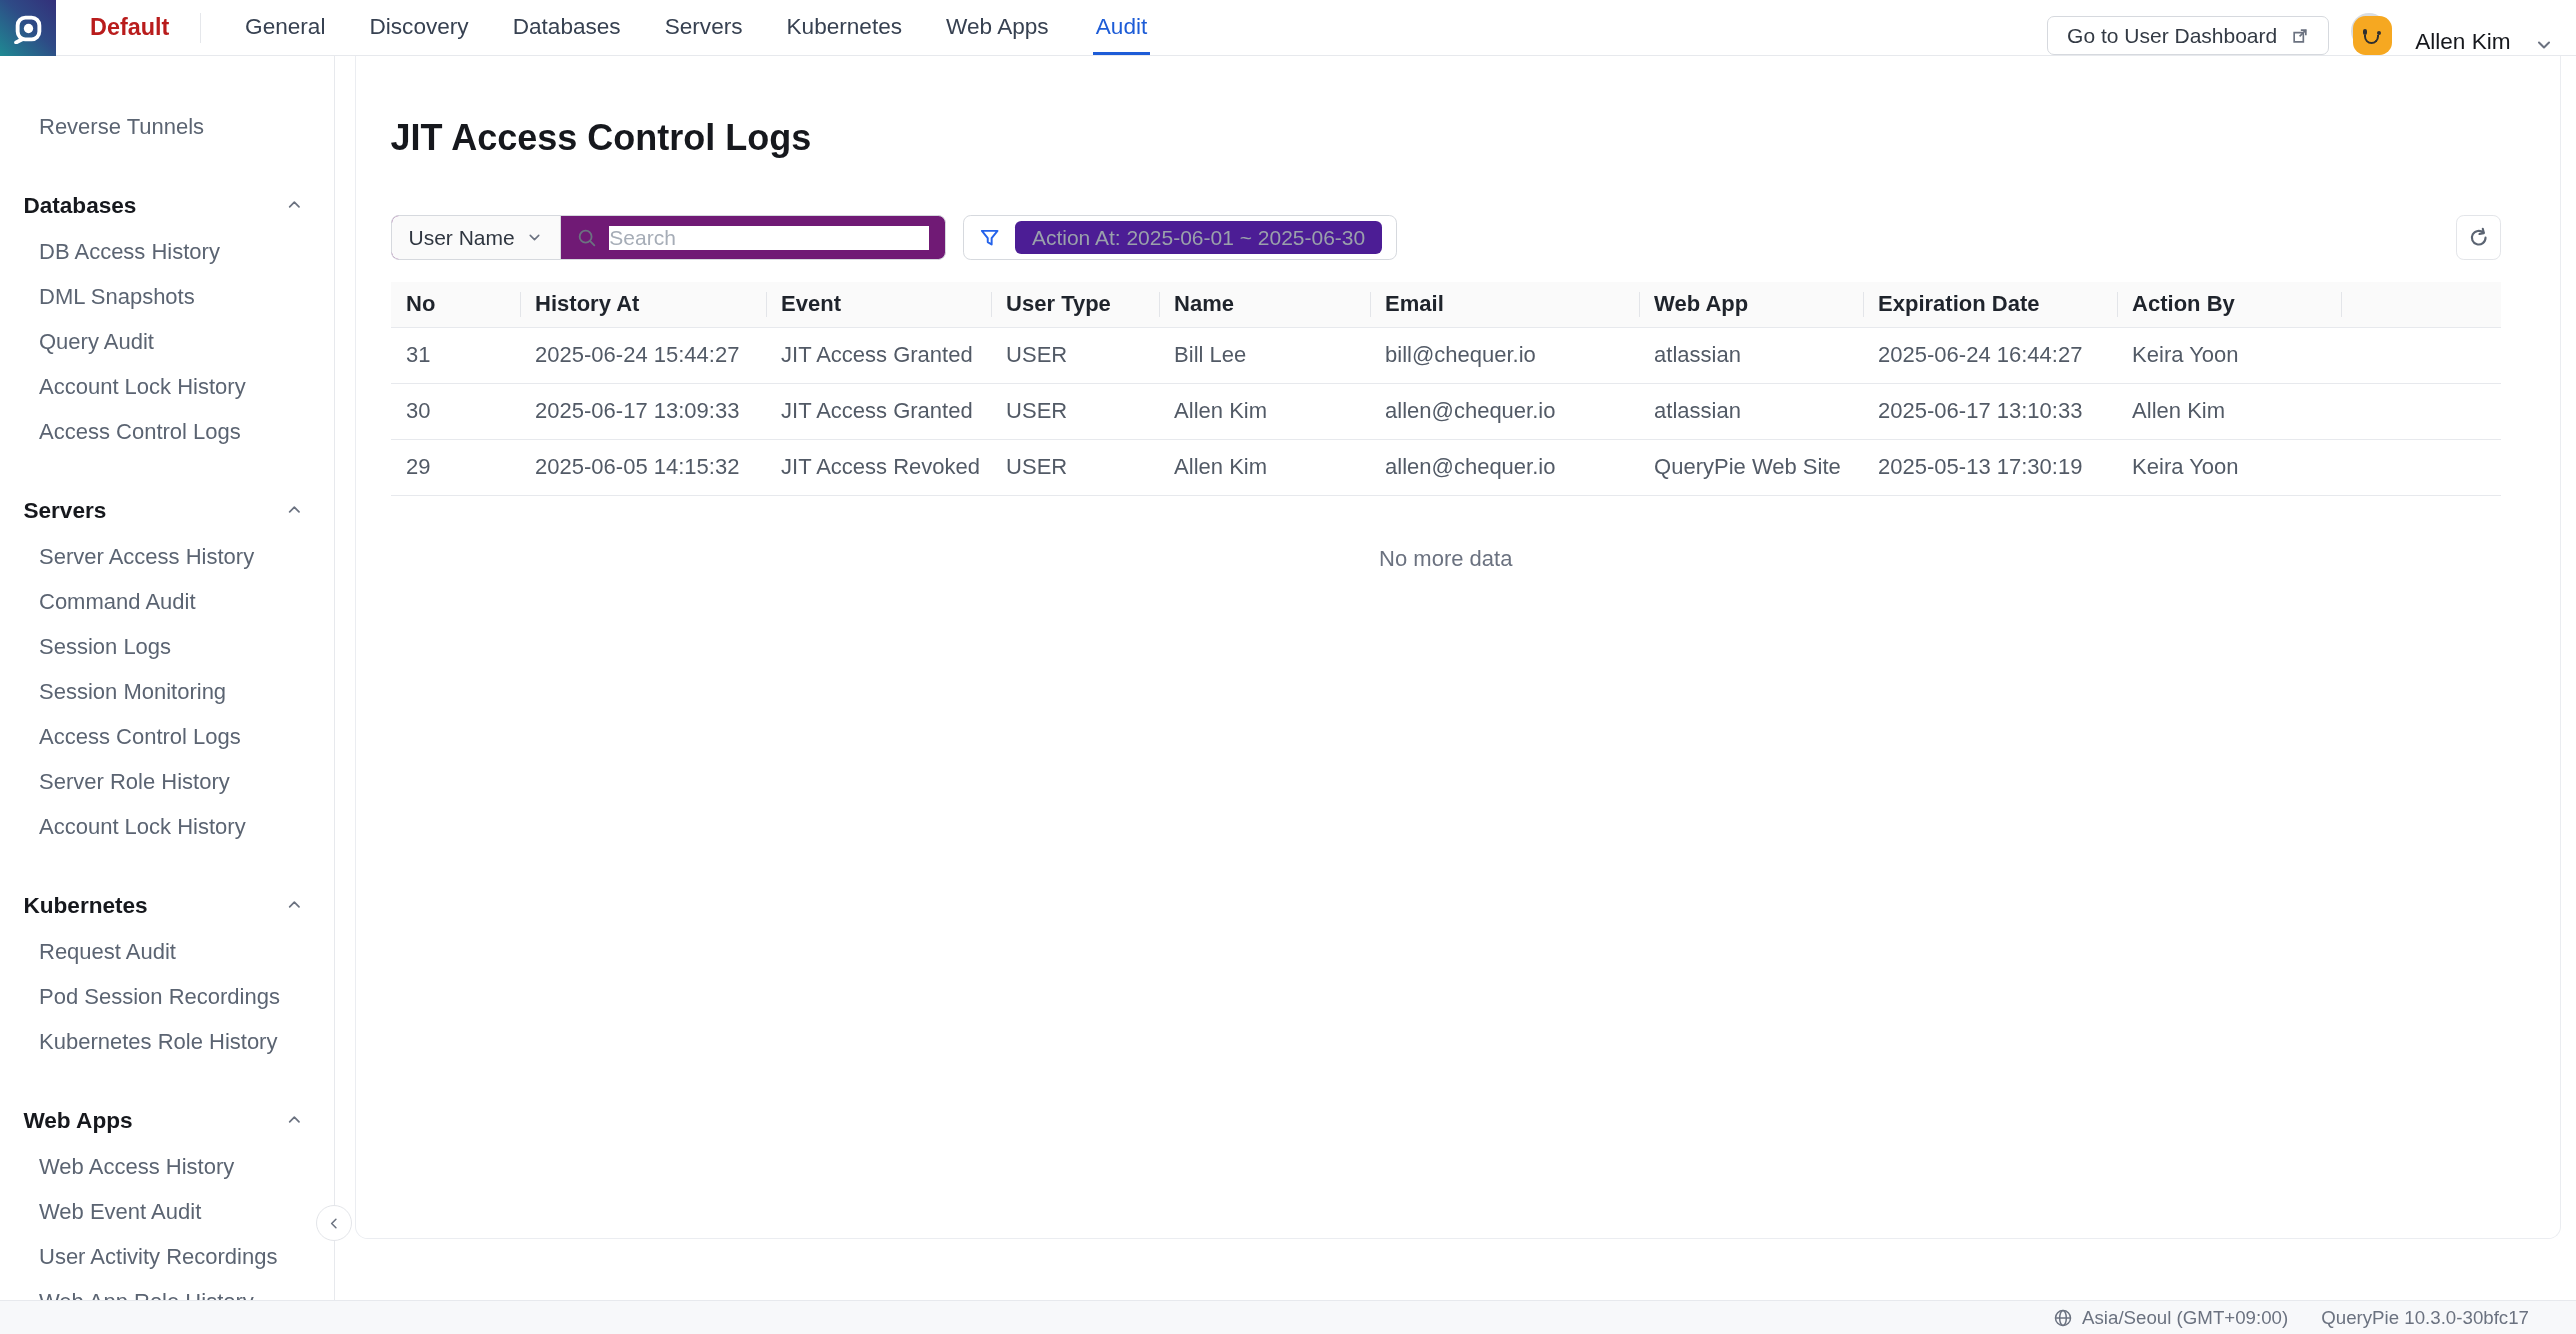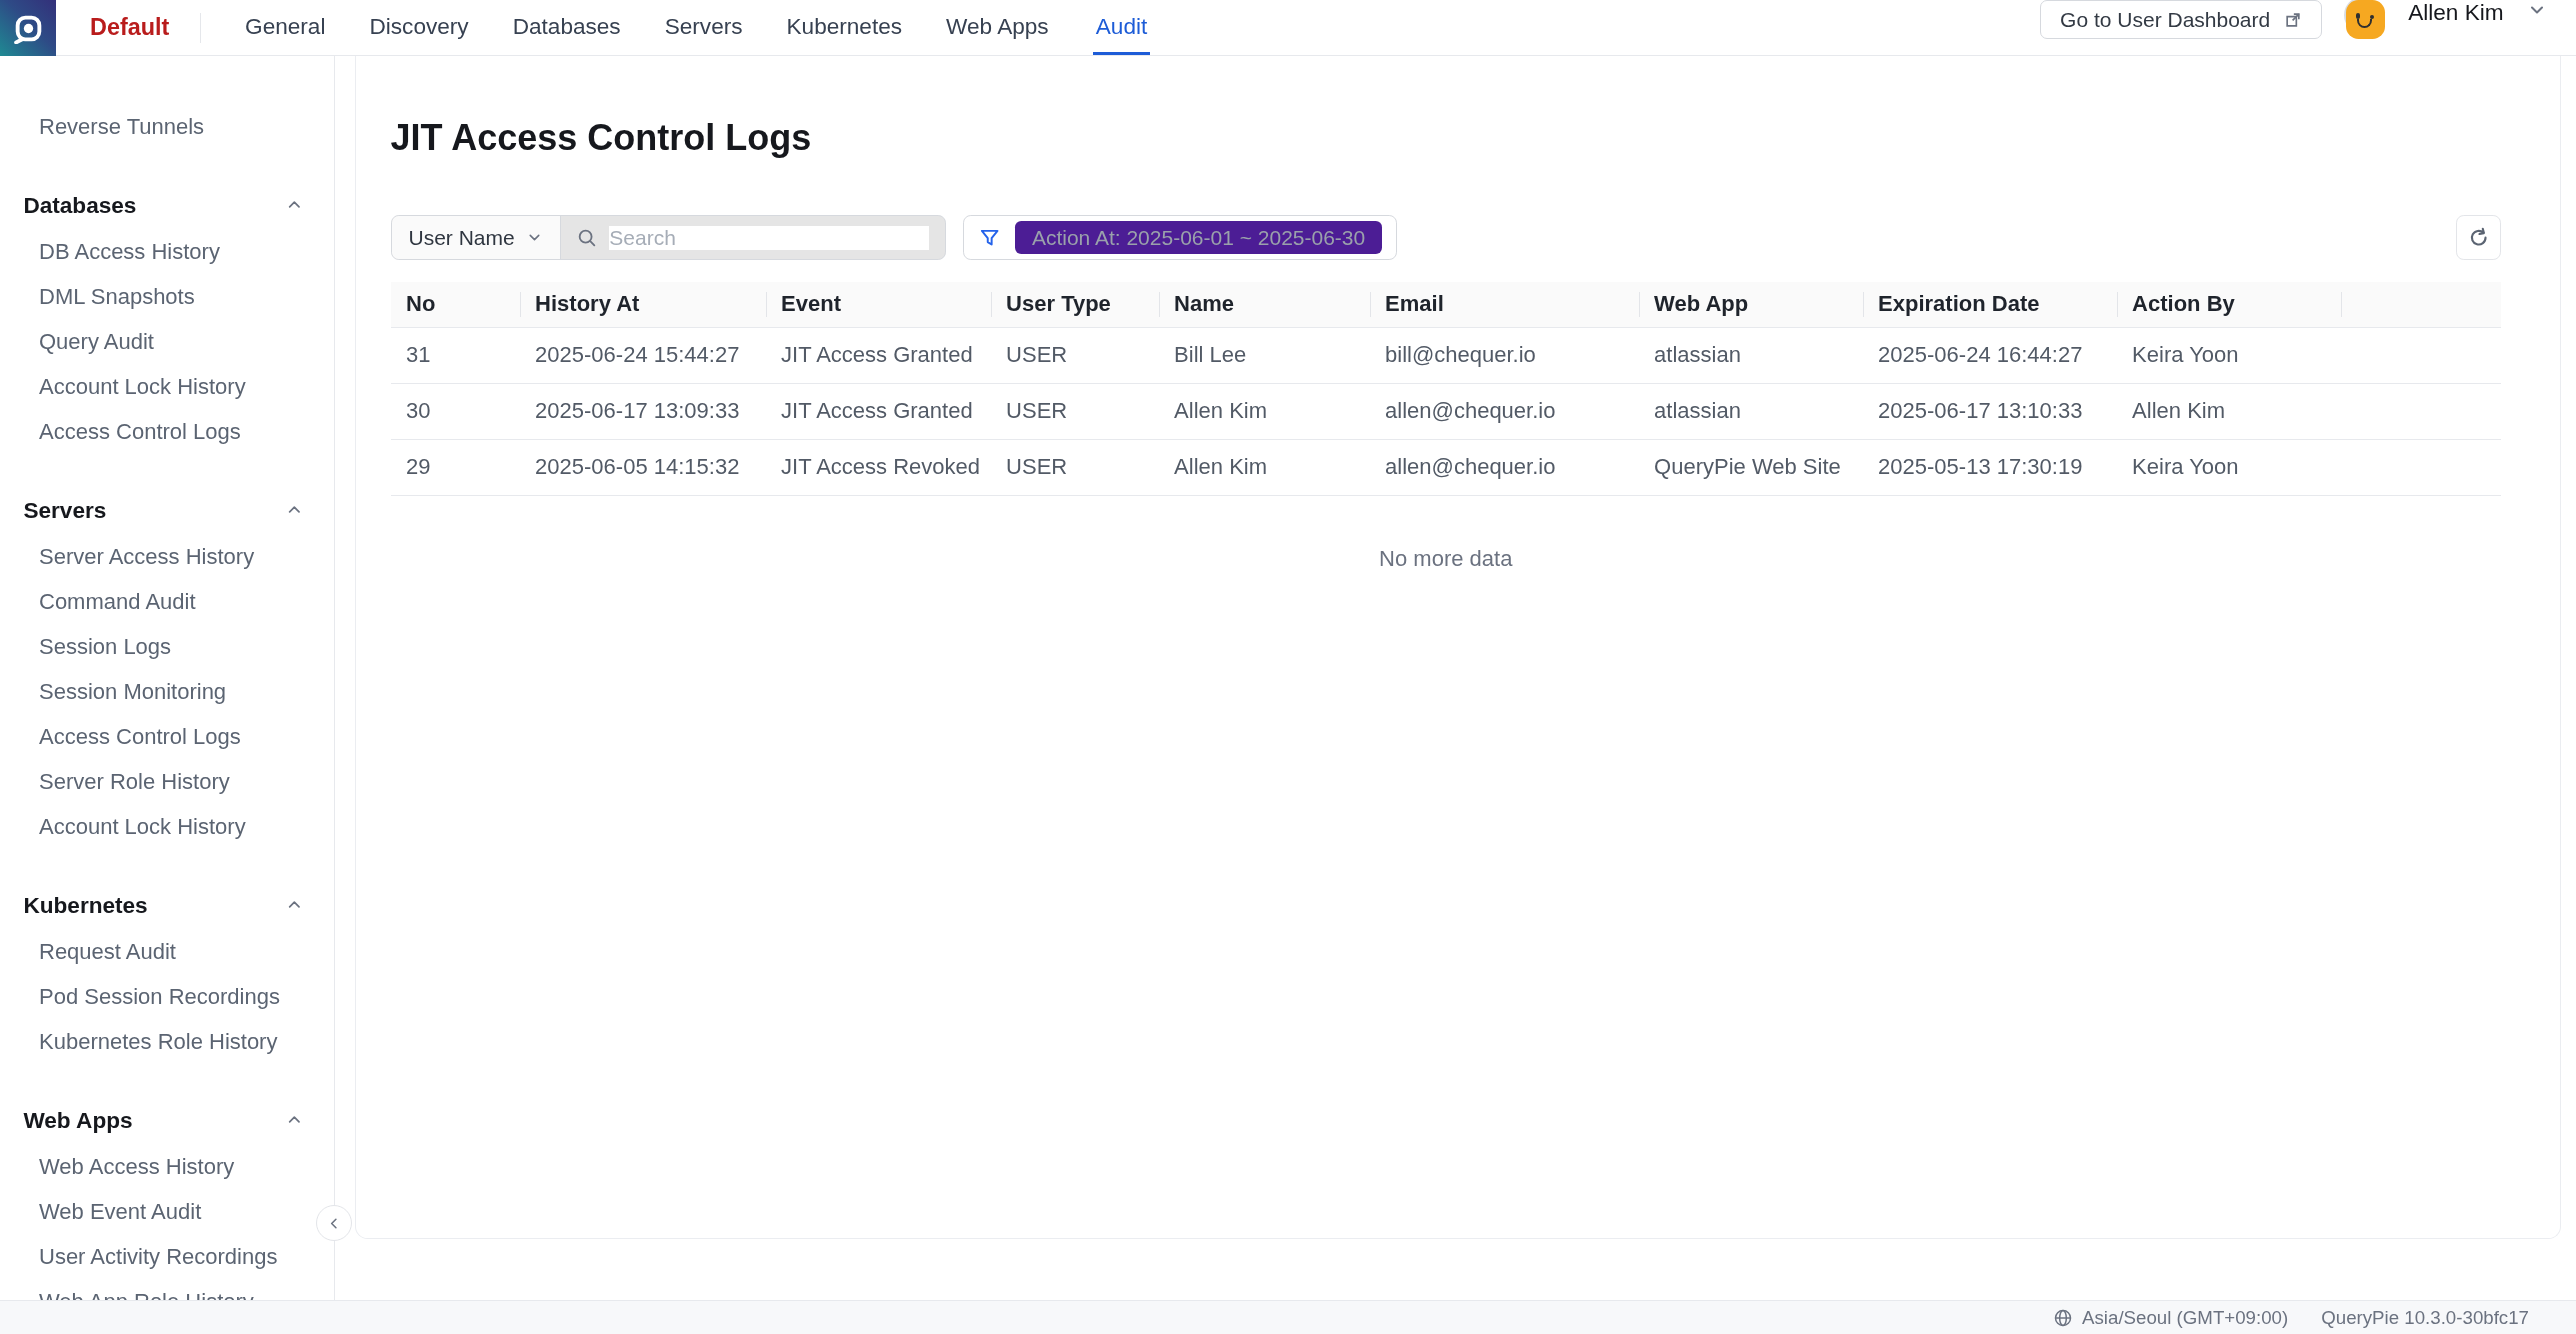--- a/index.html
+++ b/index.html
@@ -9,21 +9,21 @@
   
   .header { height:56px; display:flex; align-items:stretch; border-bottom:0.8px solid #e7e9ed; background:#fff; }
   .logo { width:56px; height:56px; flex:0 0 56px;
           background:linear-gradient(225deg,#33307a 0%,#2e4b86 45%,#1f8a93 100%);
           display:flex; align-items:center; justify-content:center; }
   .org { font-size:23.4px; font-weight:700; color:#b91c1c; align-self:center; margin:0 31px 0 34px; white-space:nowrap; }
   .hdr-divider { width:0.8px; background:#e5e7eb; margin:12.5px 0; }
   .nav { display:flex; align-items:stretch; gap:44px; margin-left:44px; }
   .nav-item { font-size:22.6px; color:#374151; line-height:54px; cursor:pointer; white-space:nowrap; }
   .nav-item.active { color:#1d5cd7; border-bottom:3.9px solid #1d5cd7; padding:0 3.1px; }
-  .hdr-right { margin-left:auto; display:flex; align-items:flex-start; gap:23.4px; padding-right:29px; }
+  .hdr-right { margin-left:auto; display:flex; align-items:flex-end; gap:23.4px; padding-right:22px; }
   .dash-btn { height:39px; border:0.8px solid #d6d9de; border-radius:7px; background:#fff;
               display:flex; align-items:center; gap:12.5px; padding:0 18.7px; font-size:21px; color:#333a44; cursor:pointer; white-space:nowrap; }
   .avatar-wrap { position:relative; width:39px; height:39px; }
   .avatar-back { position:absolute; left:-1.6px; top:-3.1px; width:36px; height:36px; border-radius:50%; background:#d9dde2; }
   .avatar { position:absolute; inset:0; width:39px; height:39px; border-radius:12.5px; background:#f6a821; overflow:hidden; }
   .eye { position:absolute; top:13.3px; width:3.9px; height:6.2px; border-radius:2.3px; background:#2f2f2f; }
   .eye.l { left:10px; }
   .eye.r { right:11px; height:3.9px; top:15px; }
   .mouth { position:absolute; left:11px; top:18.7px; width:15.6px; height:9.4px; border:2.3px solid #2f2f2f; border-top:none;
            border-radius:0 0 14px 14px; }
@@ -44,21 +44,21 @@
                   cursor:pointer; z-index:5; }
 
   
   .main { flex:1; position:relative; background:#fff; }
   .card { position:absolute; left:19.5px; right:15px; top:0; bottom:61px;
           border:0.8px solid #ebedf1; border-top:none; border-radius:0 0 12.5px 12.5px;
           padding:61px 59px 0 35px; }
   .page-title { font-size:36px; font-weight:700; color:#16181d; }
 
   .filter-row { margin-top:56px; display:flex; align-items:center; height:45px; }
-  .search-group { display:flex; align-items:stretch; width:555px; height:45px; border:0.8px solid #d6d9de; border-radius:7.8px; overflow:hidden; background:#e5e5e5; }
+  .search-group { display:flex; align-items:stretch; width:555px; height:45px; border:0.8px solid #d6d9de; border-radius:7.8px; overflow:hidden; background:#701a75; }
   .field-btn { background:#fafafa; border-right:0.8px solid #d6d9de; display:flex; align-items:center; gap:11px;
                padding:0 17px; font-size:21px; color:#2f3640; cursor:pointer; white-space:nowrap; }
   .search-box { flex:1; display:flex; align-items:center; gap:11px; padding:0 15.6px; }
   .search-box input { border:none; outline:none; flex:1; font-size:21px; color:#374151; font-family:"Liberation Sans",sans-serif; }
   .search-box input::placeholder { color:#a6adb7; }
   .filter-group { margin-left:17px; display:flex; align-items:center; gap:14px; height:45px;
                   border:0.8px solid #d6d9de; border-radius:7.8px; padding:0 14px; }
   .date-pill { background:#4c1d95; border-radius:6.2px; height:33px; line-height:33px; padding:0 17px;
                font-size:21px; color:#9aa1ab; white-space:nowrap; }
   .refresh-btn { margin-left:auto; width:45px; height:45px; border:0.8px solid #e3e5e9; border-radius:7.8px; background:#fff;

